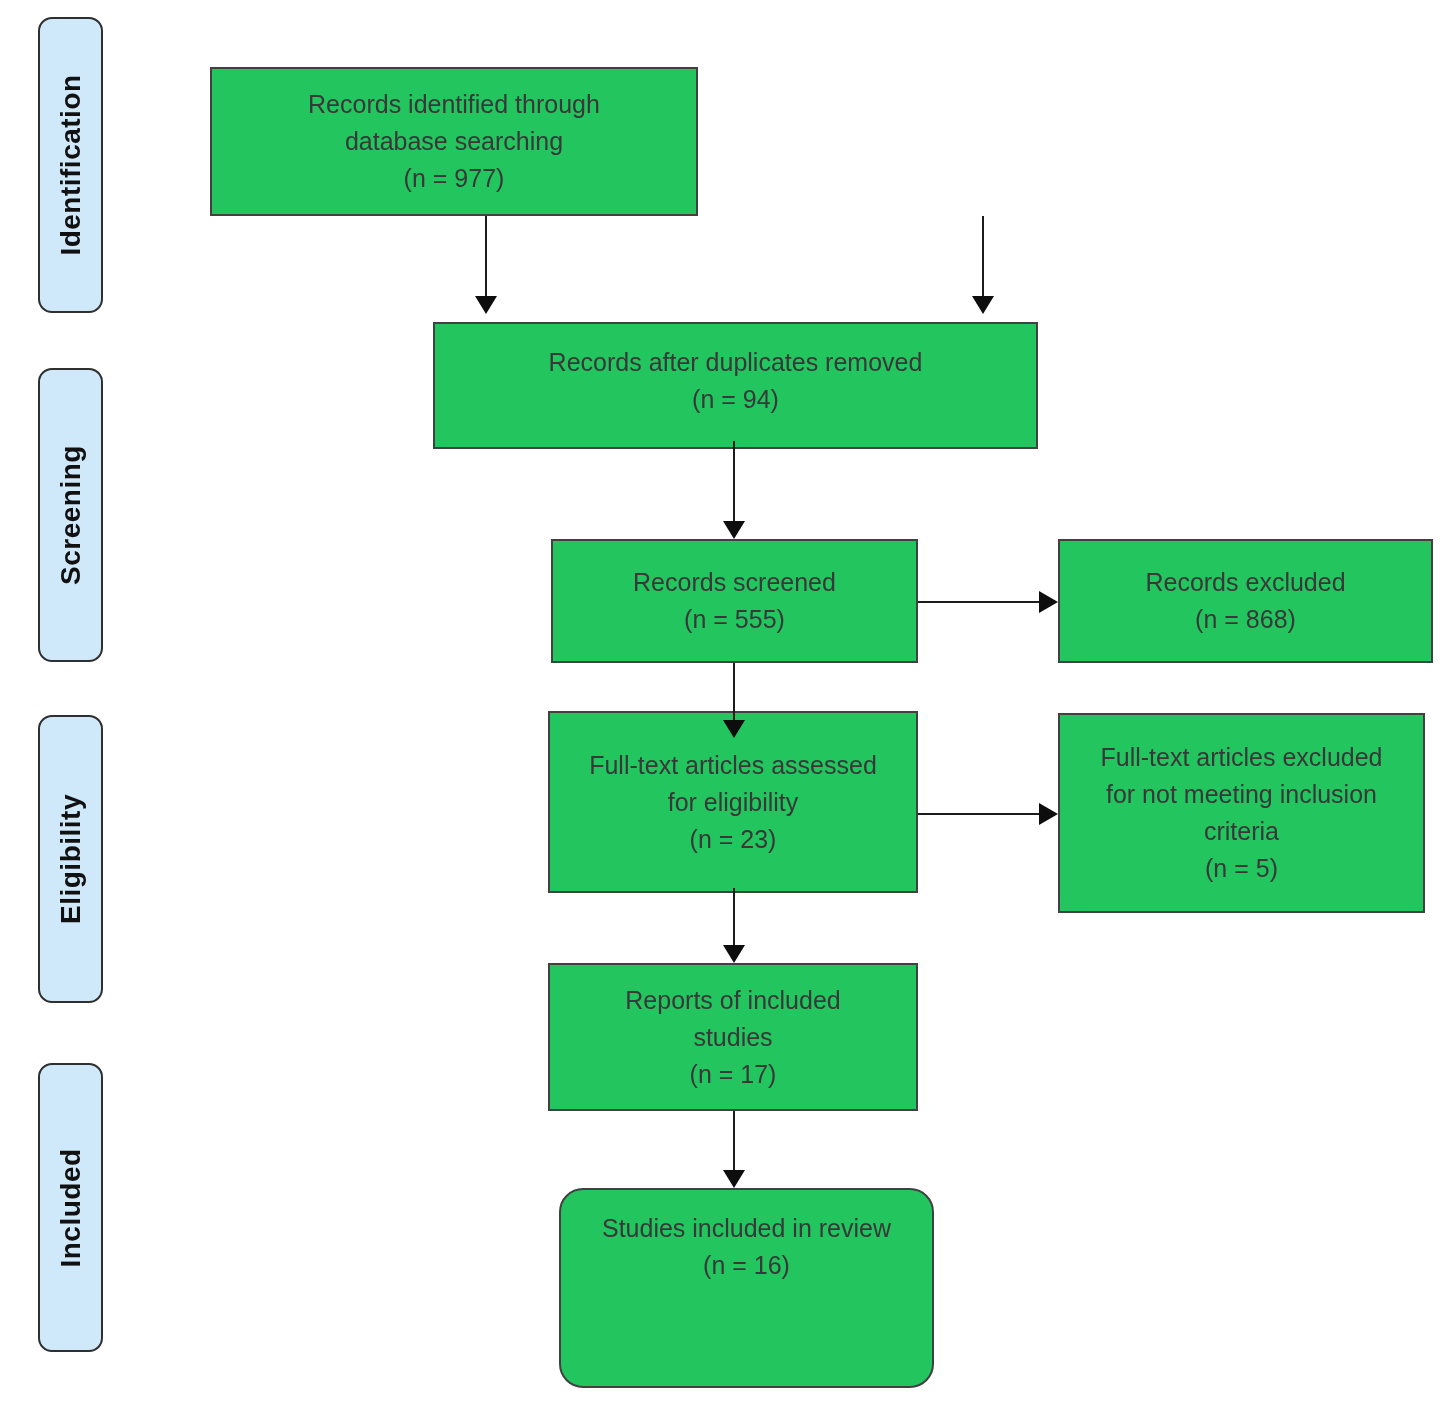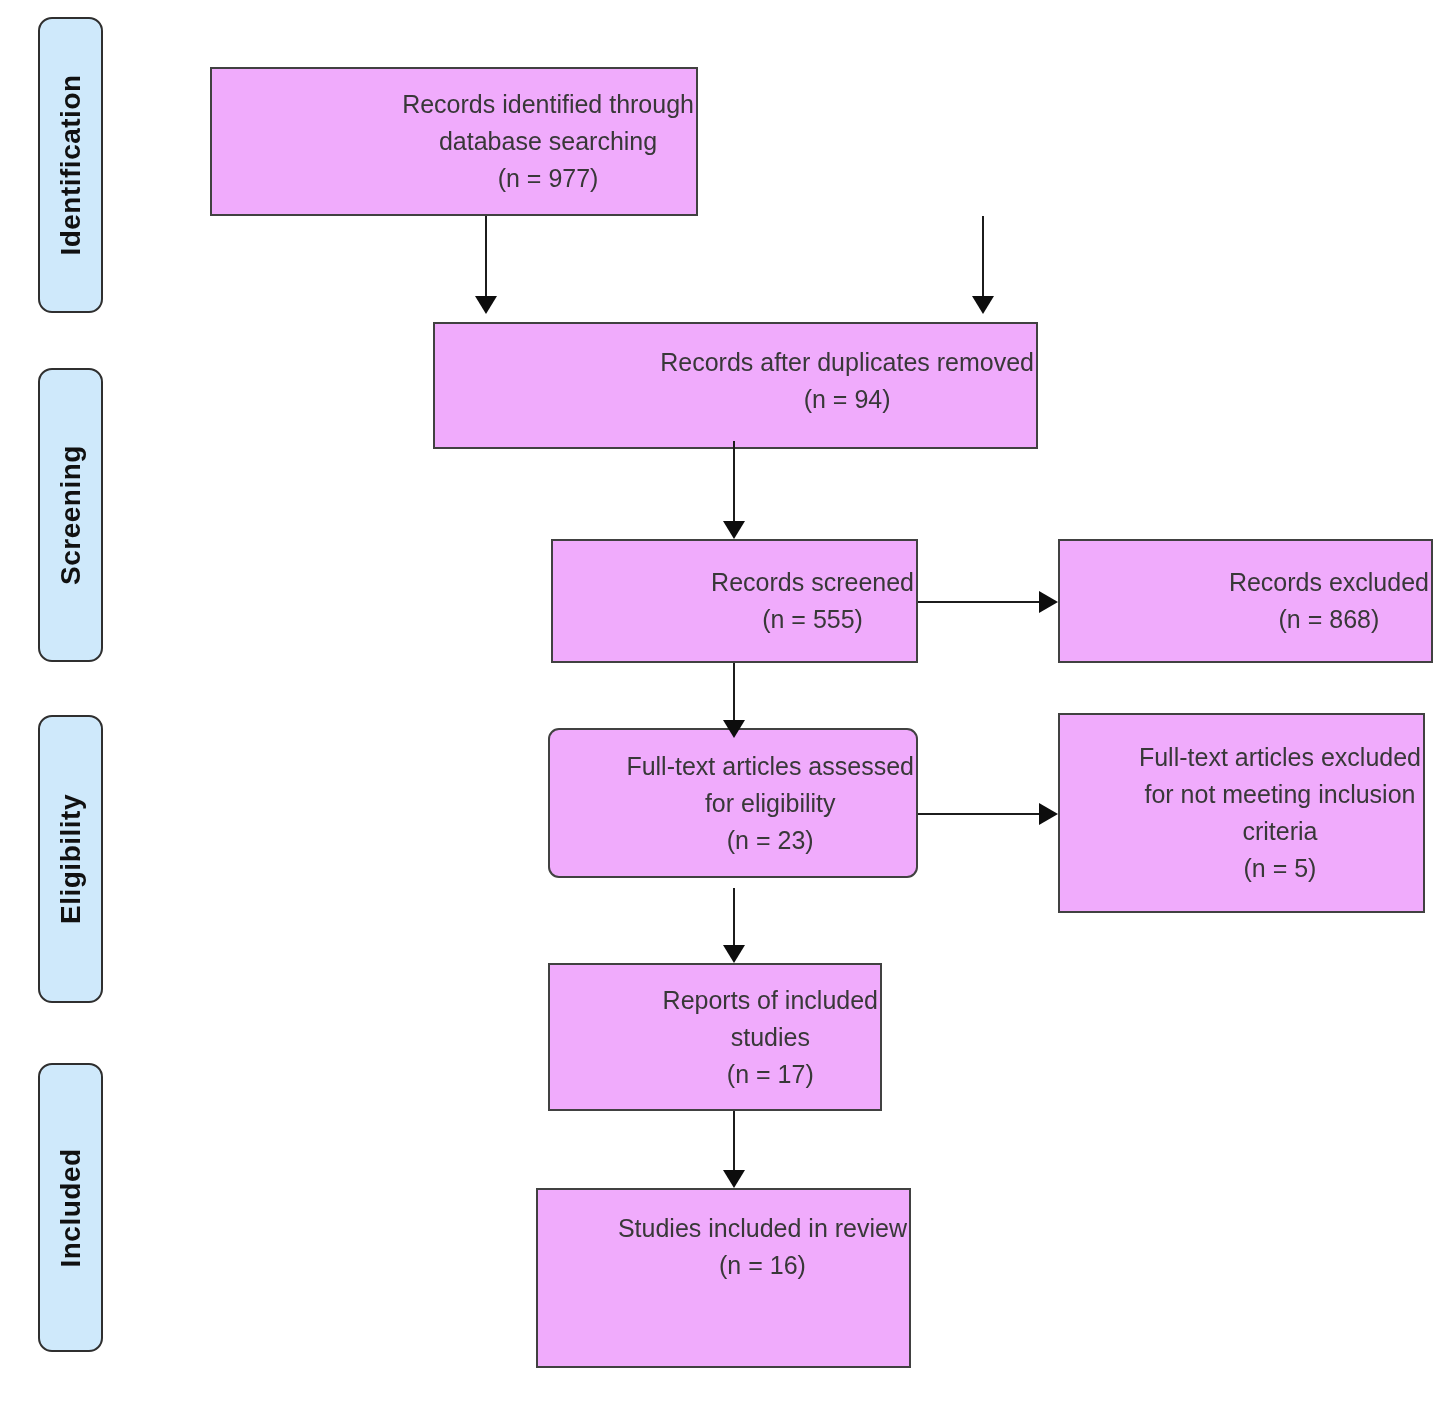--- a/index.html
+++ b/index.html
@@ -40,43 +40,43 @@
   }
   #stage-identification { top: 17px;   height: 296px; }
   #stage-screening      { top: 368px;  height: 294px; }
   #stage-eligibility    { top: 715px;  height: 288px; }
   #stage-included       { top: 1063px; height: 289px; }
 
   
   .fbox {
     position: absolute;
     border: 2px solid #414141;
-    background: #f0abfc;
+    background: #22c55e;
     box-sizing: border-box;
     display: flex;
     align-items: center;
-    justify-content: flex-end;
+    justify-content: center;
     text-align: center;
     font-size: 25px;
     line-height: 37px;
     color: #383838;
     padding: 4px 2px;
   }
   .fbox .lbl { white-space: pre-line; }
 
   #box-records-identified  { left: 210px;  top: 67px;   width: 488px; height: 149px; }
   #box-additional-records  { left: 770px;  top: 67px;   width: 488px; height: 149px; }
   #box-after-duplicates    { left: 433px;  top: 322px;  width: 605px; height: 127px; padding-bottom: 14px; }
   #box-records-screened    { left: 551px;  top: 539px;  width: 367px; height: 124px; }
   #box-records-excluded    { left: 1058px; top: 539px;  width: 375px; height: 124px; }
-  #box-fulltext-assessed   { left: 548px;  top: 728px;  width: 370px; height: 150px; border-radius: 11px; }
+  #box-fulltext-assessed   { left: 548px;  top: 711px;  width: 370px; height: 182px; }
   #box-fulltext-excluded   { left: 1058px; top: 713px;  width: 367px; height: 200px; }
-  #box-reports-included    { left: 548px;  top: 963px;  width: 334px; height: 148px; }
-  #box-studies-included    { left: 536px;  top: 1188px; width: 375px; height: 180px;
-                             align-items: flex-start; padding-top: 20px; }
+  #box-reports-included    { left: 548px;  top: 963px;  width: 370px; height: 148px; }
+  #box-studies-included    { left: 559px;  top: 1188px; width: 375px; height: 200px;
+                             align-items: flex-start; padding-top: 20px; border-radius: 24px; }
 
   .arrow-layer {
     position: absolute;
     left: 0; top: 0;
     width: 1452px;
     height: 1404px;
     pointer-events: none;
   }
   .arrow-layer line { stroke: #1c1c1c; stroke-width: 2; }
   .arrow-layer polygon { fill: #0d0d0d; }

